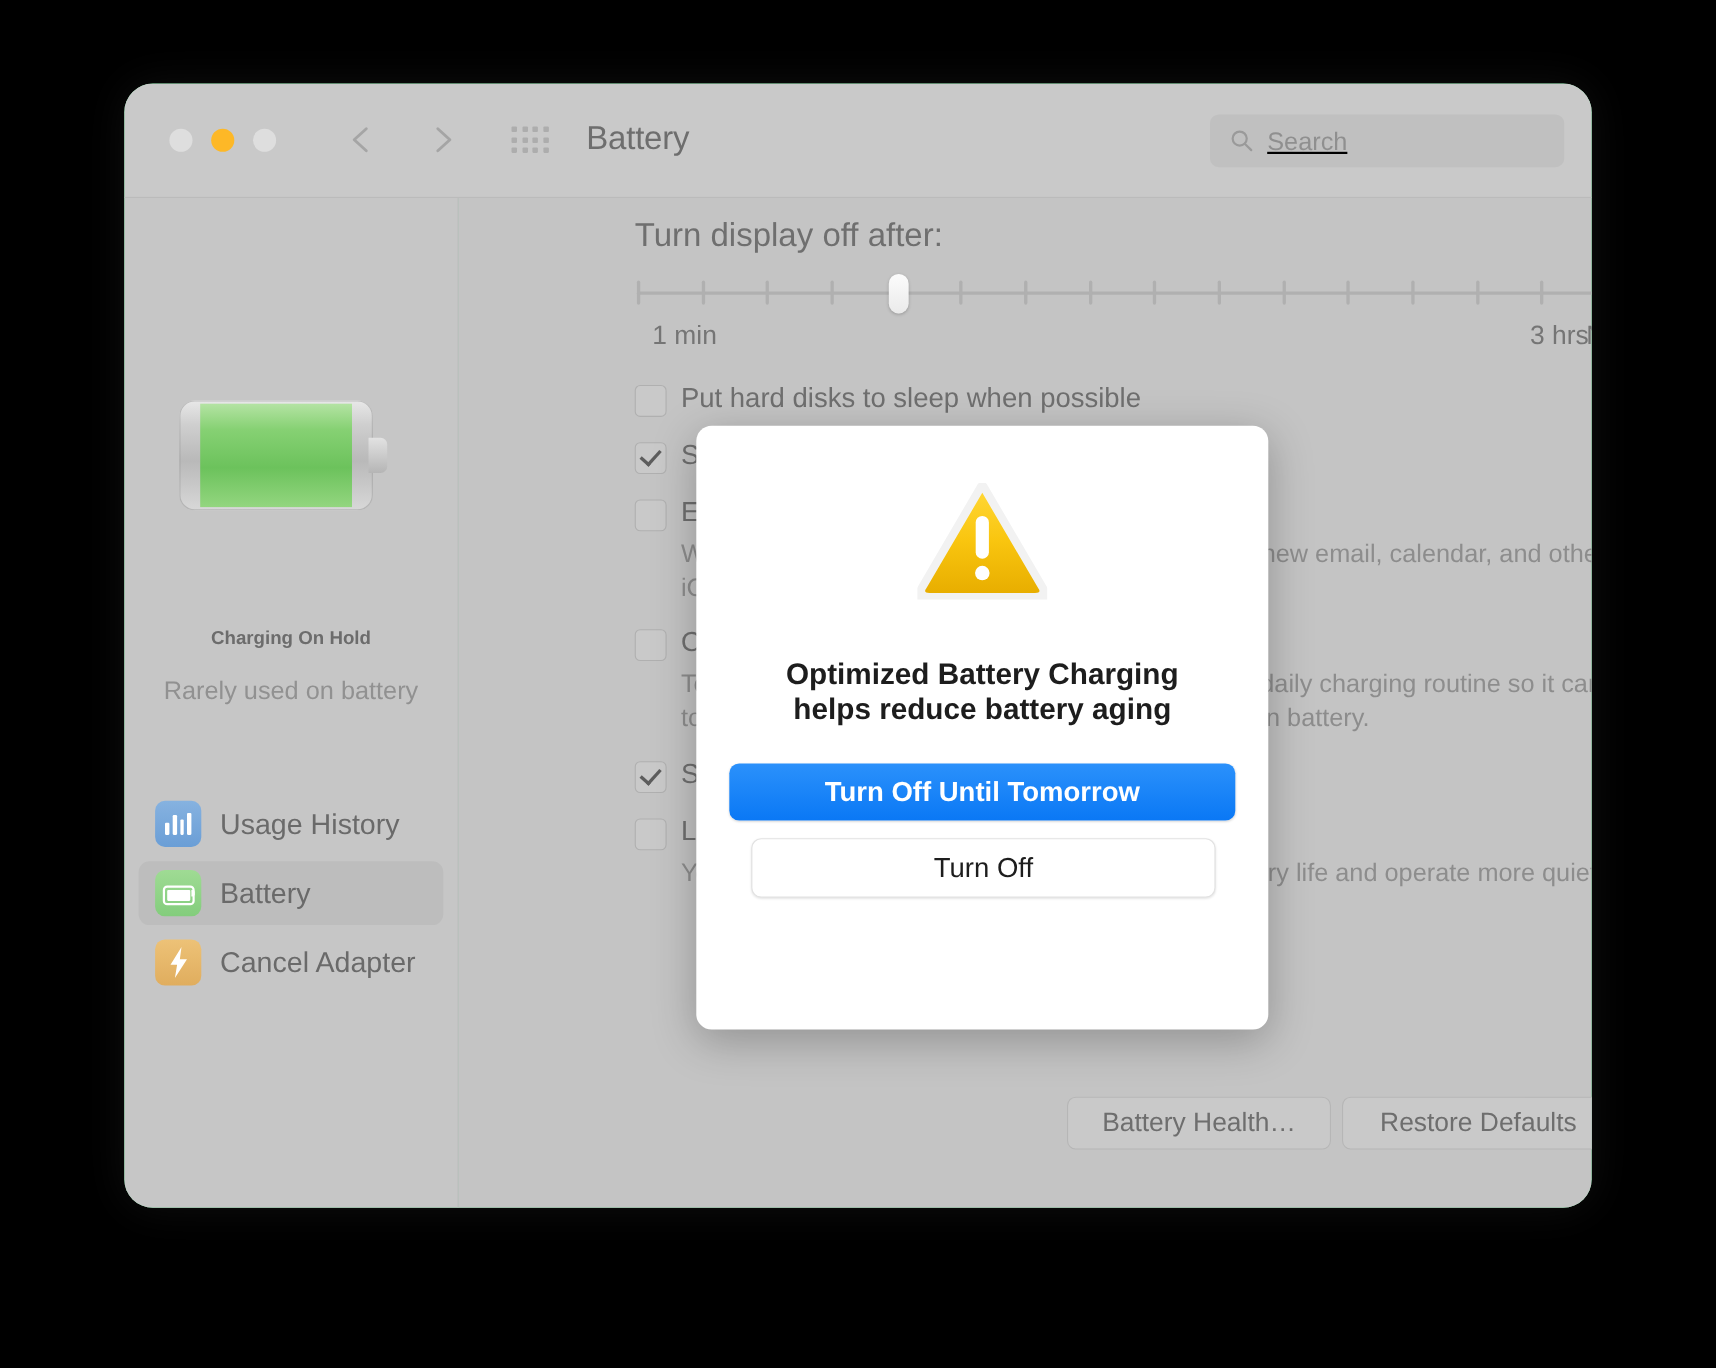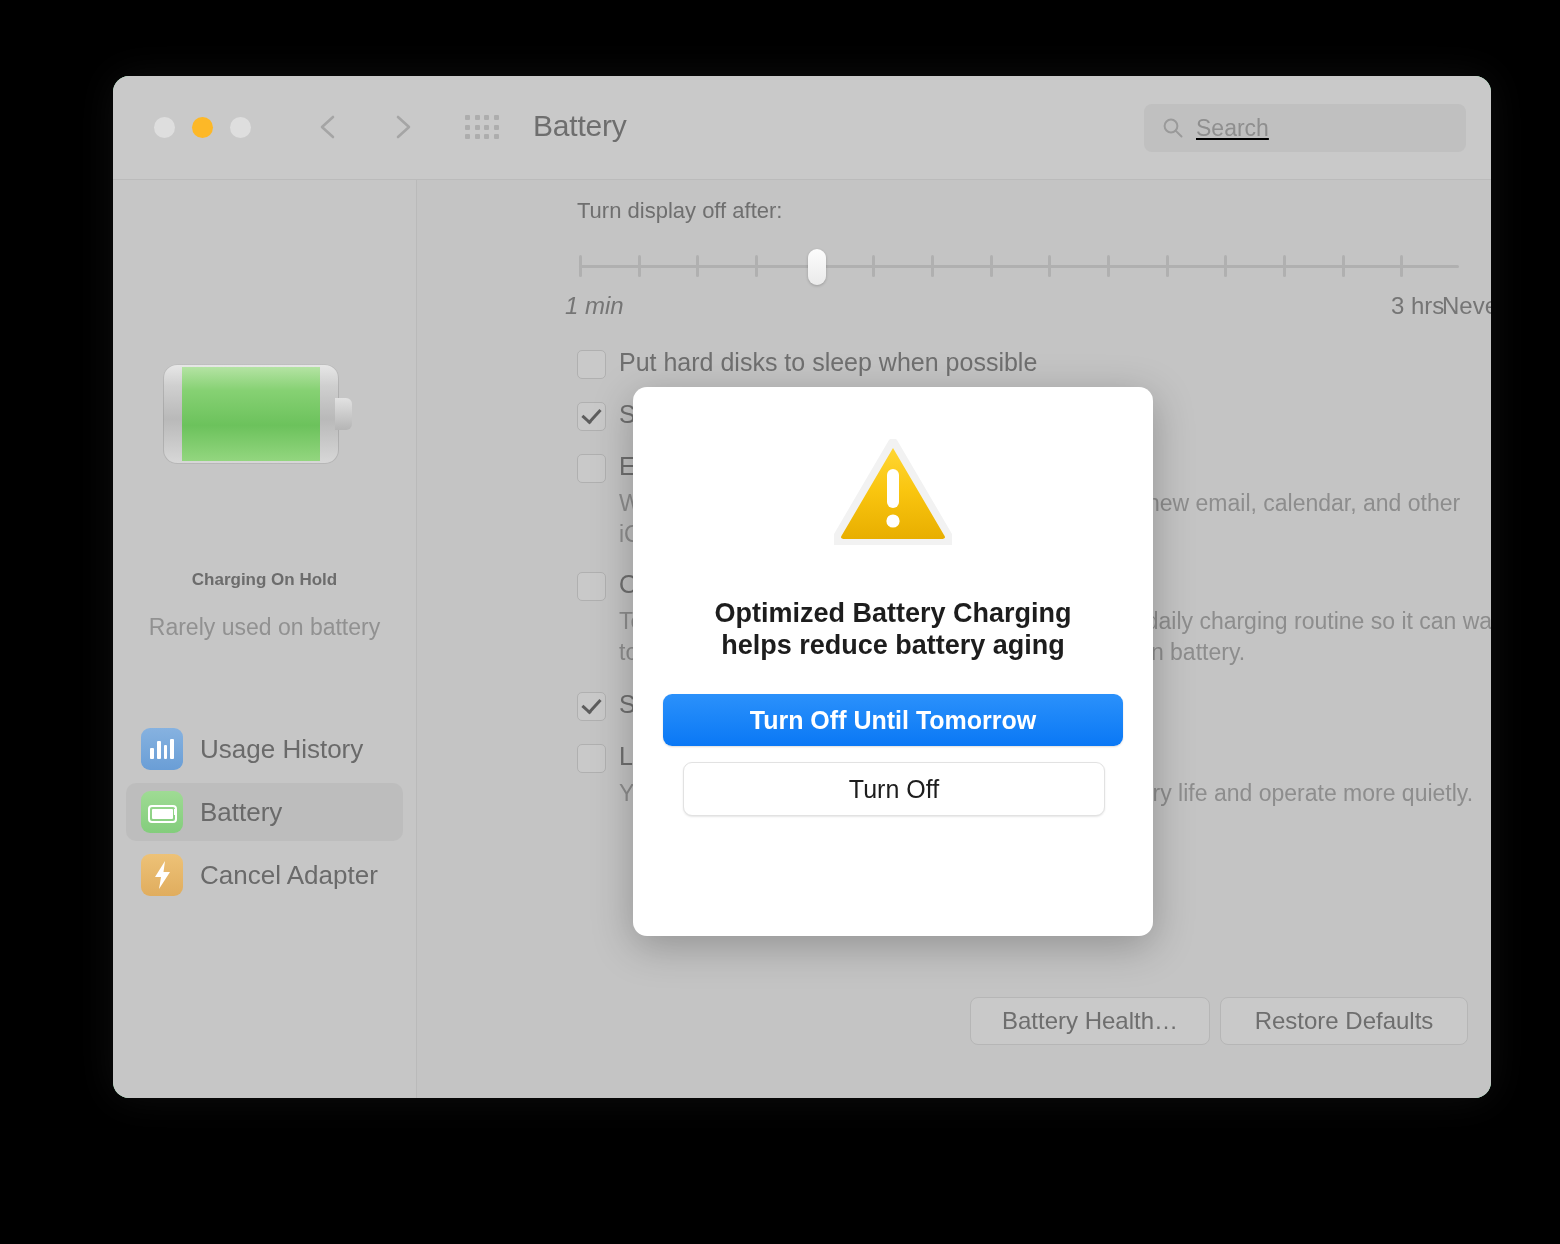--- a/index.html
+++ b/index.html
@@ -14,24 +14,23 @@
   }
 
   
   #window {
     position: absolute;
     left: 113px;
     top: 76px;
     width: 1334px;
     height: 1022px;
     background: #86efac;
-    border-radius: 16px;
+    border-radius: 26px;
     overflow: hidden;
     box-shadow: 0 0 40px rgba(255,255,255,0.06);
-    padding-left: 44px;
   }
 
   
   #titlebar {
     position: absolute;
     left: 0; top: 0;
     width: 100%;
     height: 103px;
     background: #c9c9c9;
     border-bottom: 1px solid #bbbbbb;
@@ -279,21 +278,21 @@
     top: 104px;
     right: 0;
     bottom: 0;
     background: #c4c4c4;
   }
 
   #slider-label {
     position: absolute;
     left: 160px;
     top: 18px;
-    font-size: 22px;
+    font-size: 30px;
     color: #6f6f6f;
   }
 
   #slider {
     position: absolute;
     left: 162px;
     top: 70px;
     width: 880px;
     height: 34px;
   }
@@ -323,21 +322,21 @@
     background: linear-gradient(180deg,#fcfcfc,#eaeaea);
     border-radius: 9px;
     box-shadow: 0 1px 3px rgba(0,0,0,0.22);
   }
   .slider-endlabel {
     position: absolute;
     top: 112px;
     font-size: 24px;
     color: #757575;
   }
-  #lbl-min   { left: 148px; font-style: italic; }
+  #lbl-min   { left: 176px; }
   #lbl-3hrs  { left: 974px; }
   #lbl-never { left: 1025px; }
 
   
   .cb-row {
     position: absolute;
     left: 160px;
     width: 940px;
   }
   .cb-box {

